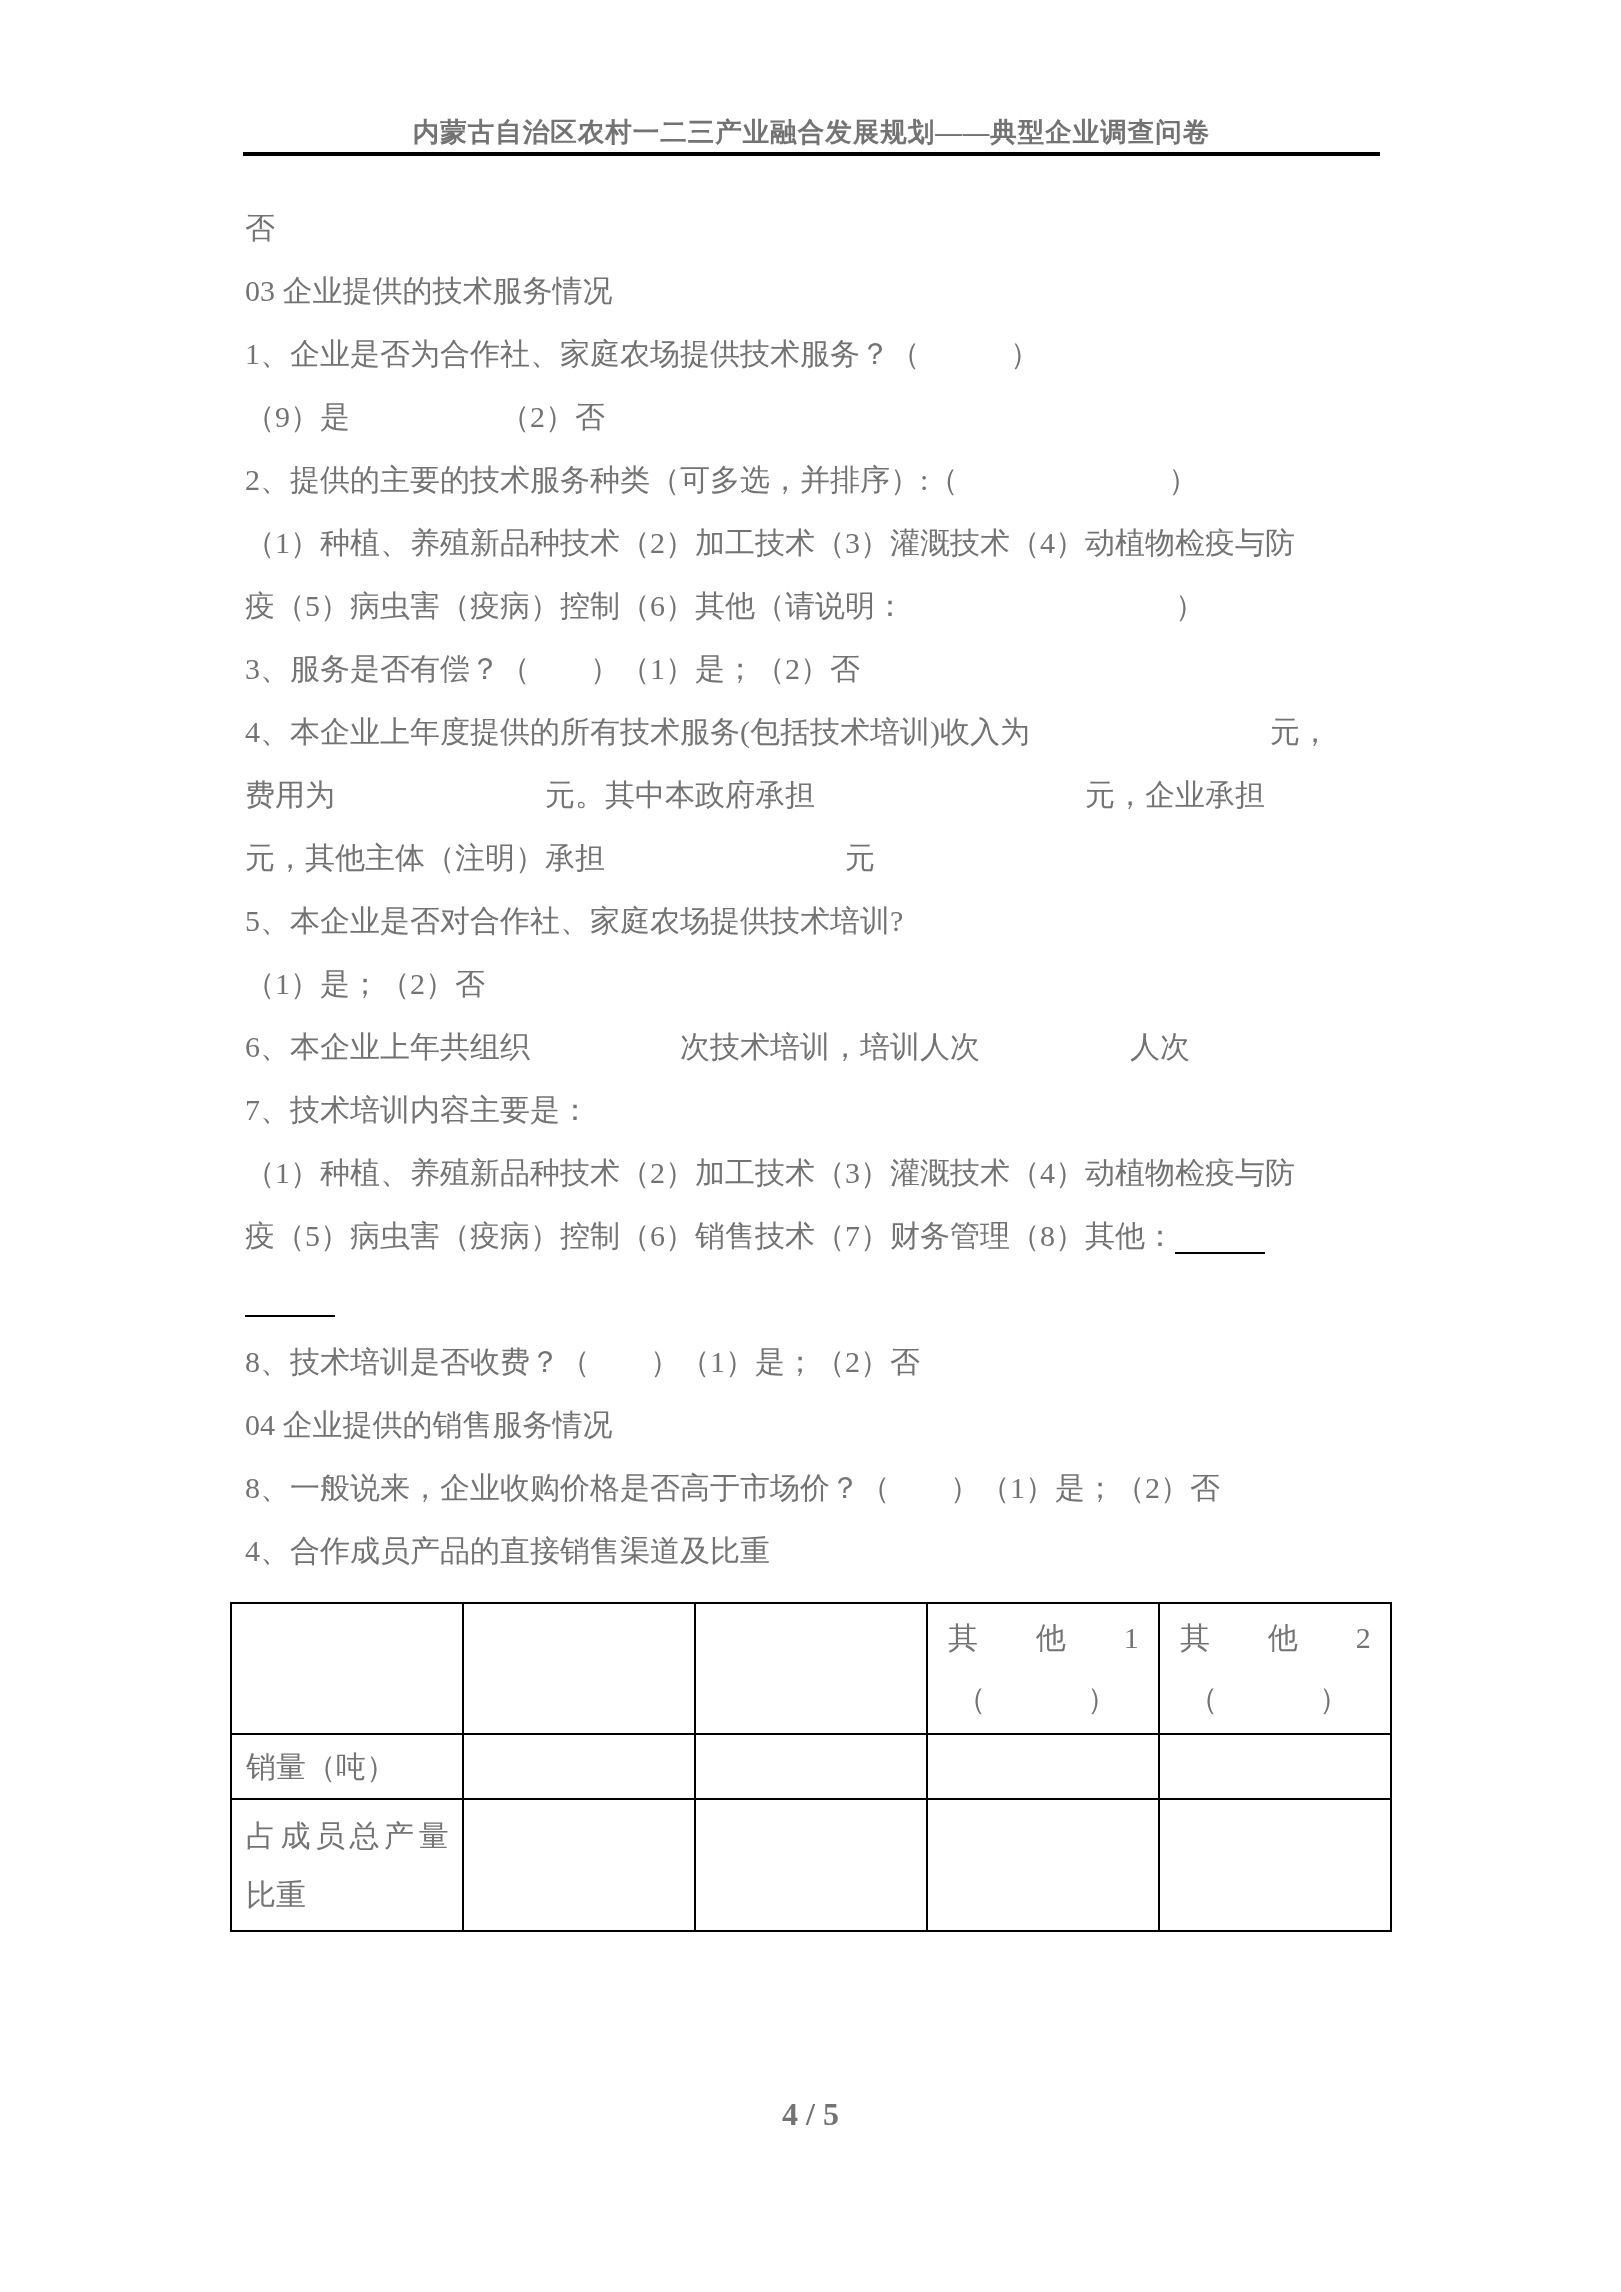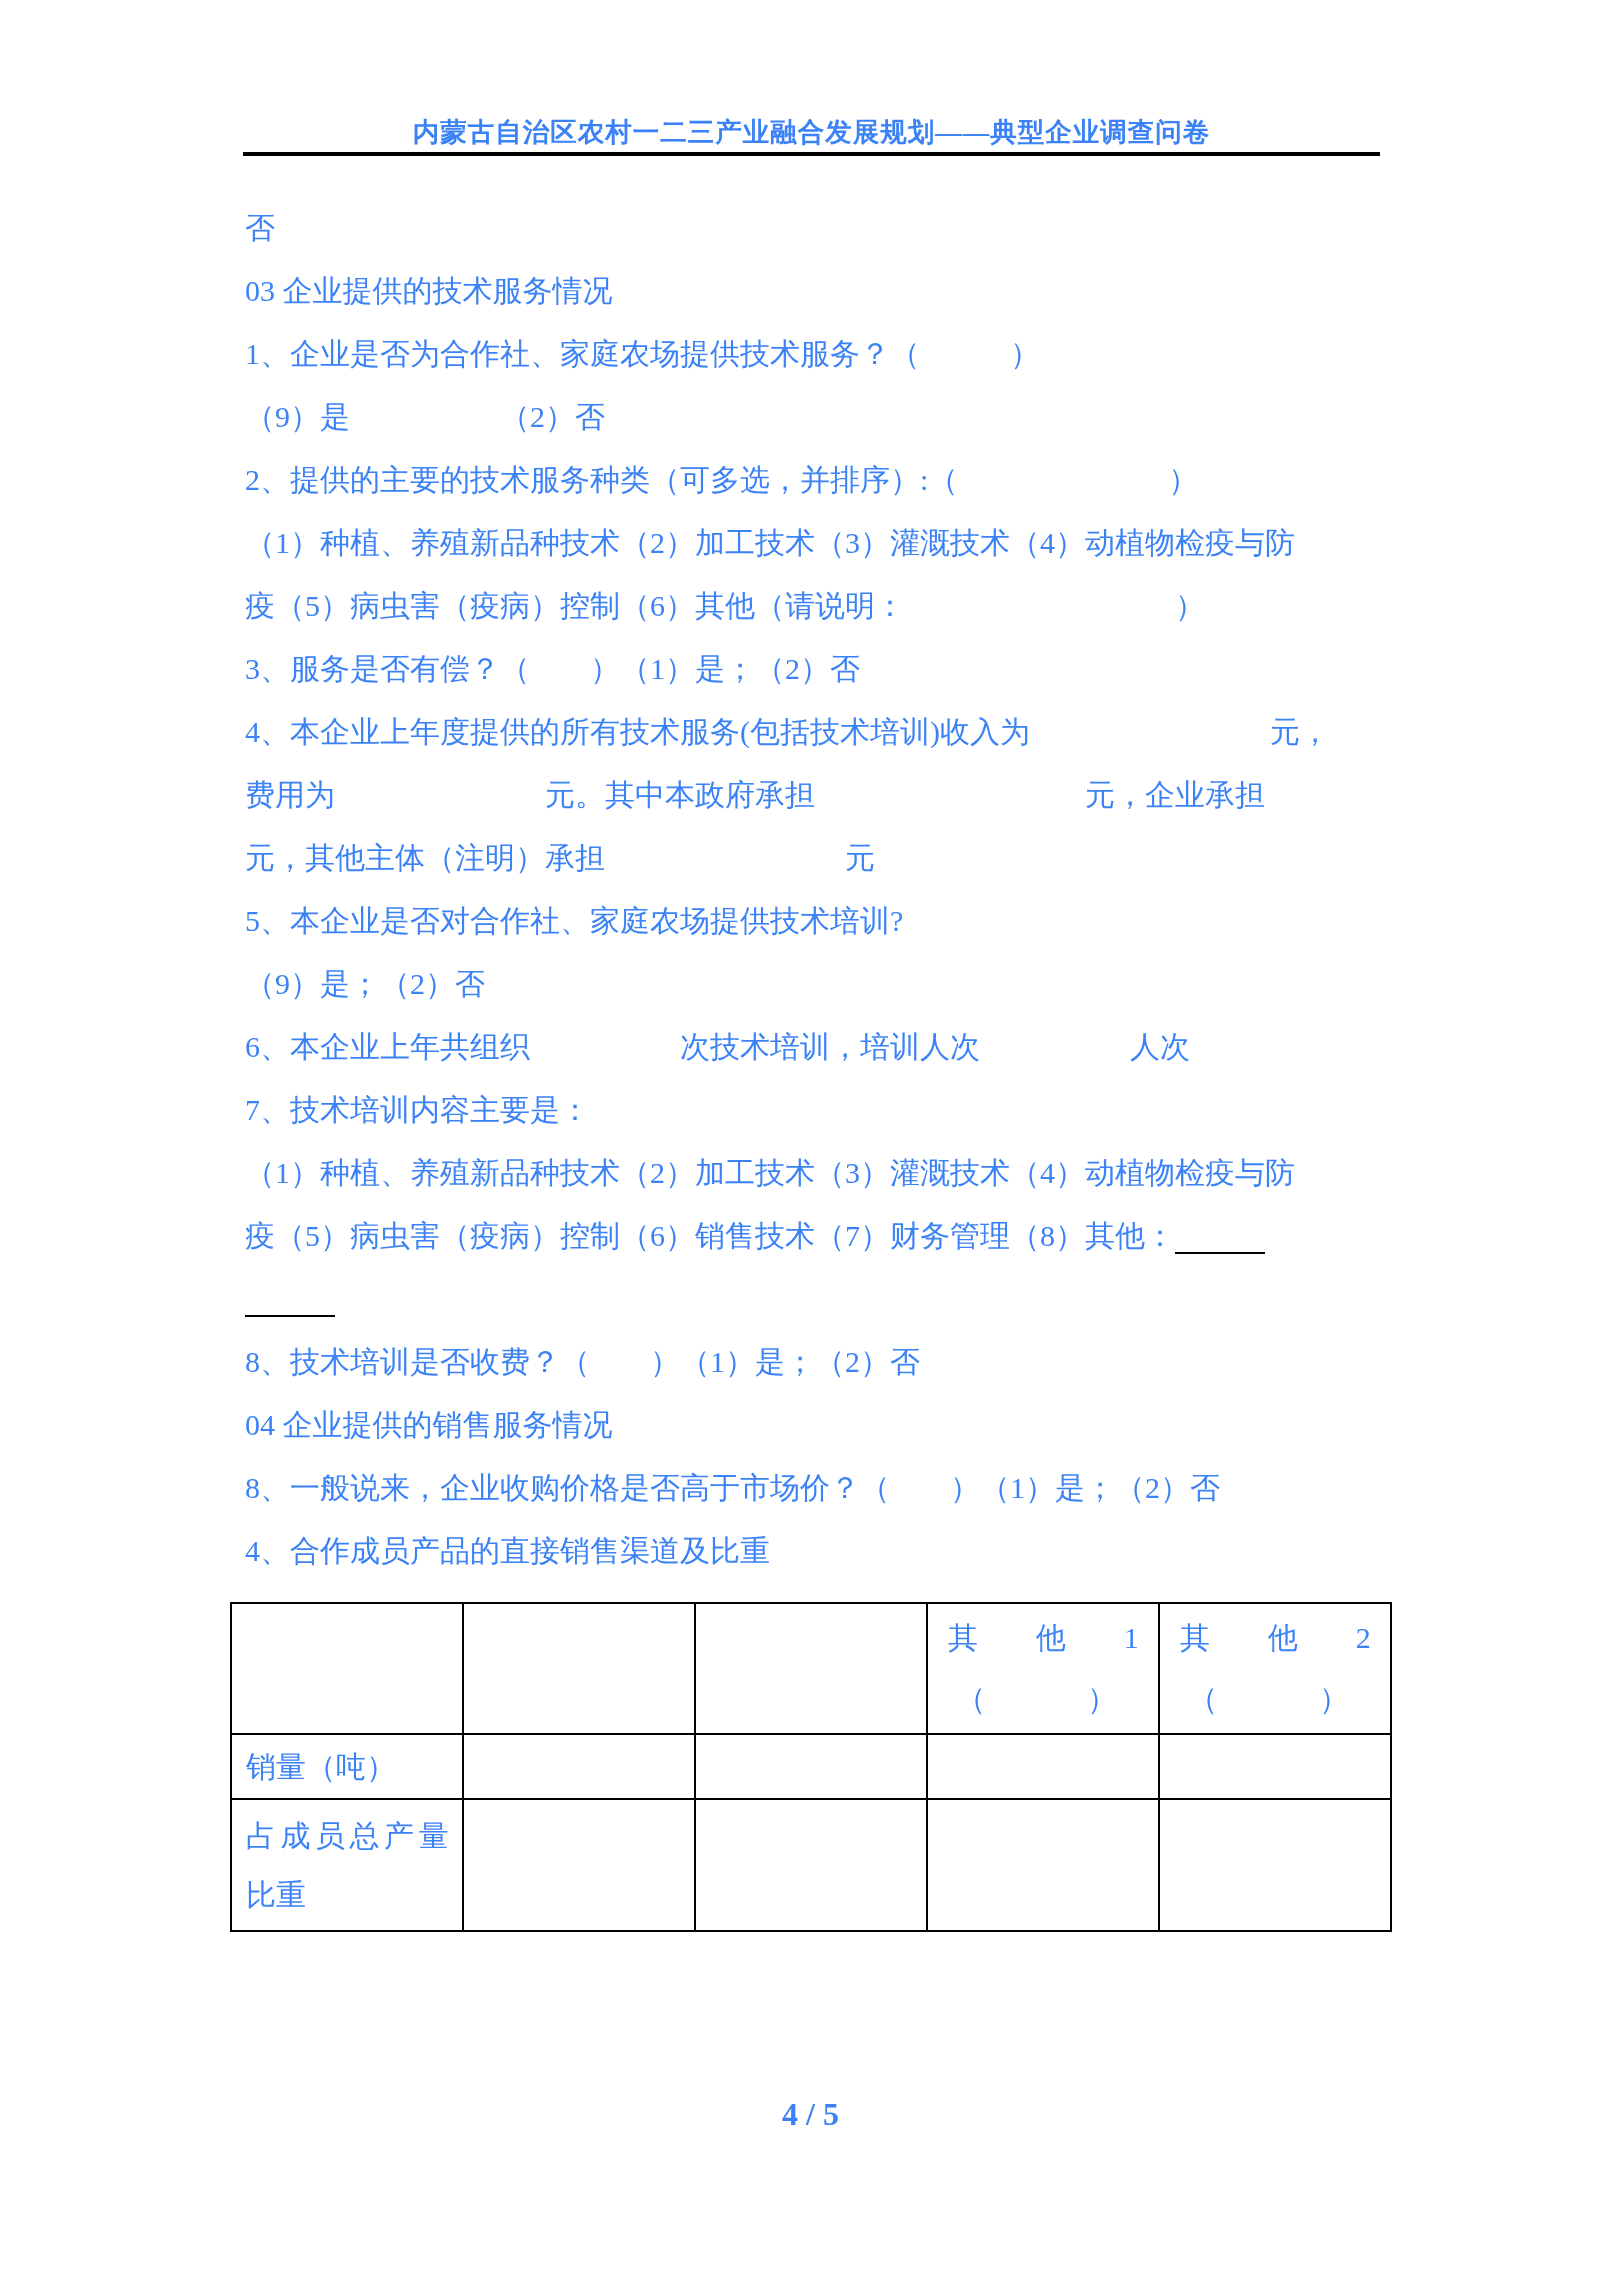--- a/index.html
+++ b/index.html
@@ -2,21 +2,21 @@
 <html><head>
 <meta charset="utf-8">
 <style>
   html,body{margin:0;padding:0;background:#888;}
   .page{
     position:relative;
     width:1621px;height:2293px;
     margin:0 auto;
     background:#ffffff;
     font-family:"Liberation Serif","DejaVu Serif",serif;
-    color:#3b82f6;
+    color:#737373;
     overflow:hidden;
   }
   .header-title{
     position:absolute;top:114px;left:243px;width:1137px;
     text-align:center;font-weight:bold;font-size:26.5px;letter-spacing:1px;
     white-space:pre;
   }
   .header-rule{
     position:absolute;top:152px;left:243px;width:1137px;height:3.9px;
     background:#000;
@@ -77,21 +77,21 @@
         <p class="line"><span class="">1、企业是否为合作社、家庭农场提供技术服务？（　　　）</span></p>
         <p class="line"><span class="">（9）是　　　　　（2）否</span></p>
         <p class="line"><span class="">2、提供的主要的技术服务种类（可多选，并排序）:（　　　　　　　）</span></p>
         <p class="line"><span class="">（1）种植、养殖新品种技术（2）加工技术（3）灌溉技术（4）动植物检疫与防</span></p>
         <p class="line"><span class="">疫（5）病虫害（疫病）控制（6）其他（请说明：　　　　　　　　　）</span></p>
         <p class="line"><span class="">3、服务是否有偿？（　　）（1）是；（2）否</span></p>
         <p class="line"><span class="">4、本企业上年度提供的所有技术服务(包括技术培训)收入为　　　　　　　　元，</span></p>
         <p class="line"><span class="">费用为　　　　　　　元。其中本政府承担　　　　　　　　　元，企业承担</span></p>
         <p class="line"><span class="">元，其他主体（注明）承担　　　　　　　　元</span></p>
         <p class="line"><span class="">5、本企业是否对合作社、家庭农场提供技术培训?</span></p>
-        <p class="line"><span class="">（9）是；（2）否</span></p>
+        <p class="line"><span class="">（1）是；（2）否</span></p>
         <p class="line"><span class="">6、本企业上年共组织　　　　　次技术培训，培训人次　　　　　人次</span></p>
         <p class="line"><span class="">7、技术培训内容主要是：</span></p>
         <p class="line"><span class="">（1）种植、养殖新品种技术（2）加工技术（3）灌溉技术（4）动植物检疫与防</span></p>
         <p class="line"><span class="">疫（5）病虫害（疫病）控制（6）销售技术（7）财务管理（8）其他：</span><span class="ul">　　　</span></p>
         <p class="line"><span class="ul">　　　</span></p>
         <p class="line"><span class="">8、技术培训是否收费？（　　）（1）是；（2）否</span></p>
         <p class="line"><span class="">04 企业提供的销售服务情况</span></p>
         <p class="line"><span class="">8、一般说来，企业收购价格是否高于市场价？（　　）（1）是；（2）否</span></p>
         <p class="line"><span class="">4、合作成员产品的直接销售渠道及比重</span></p>
       </div>

